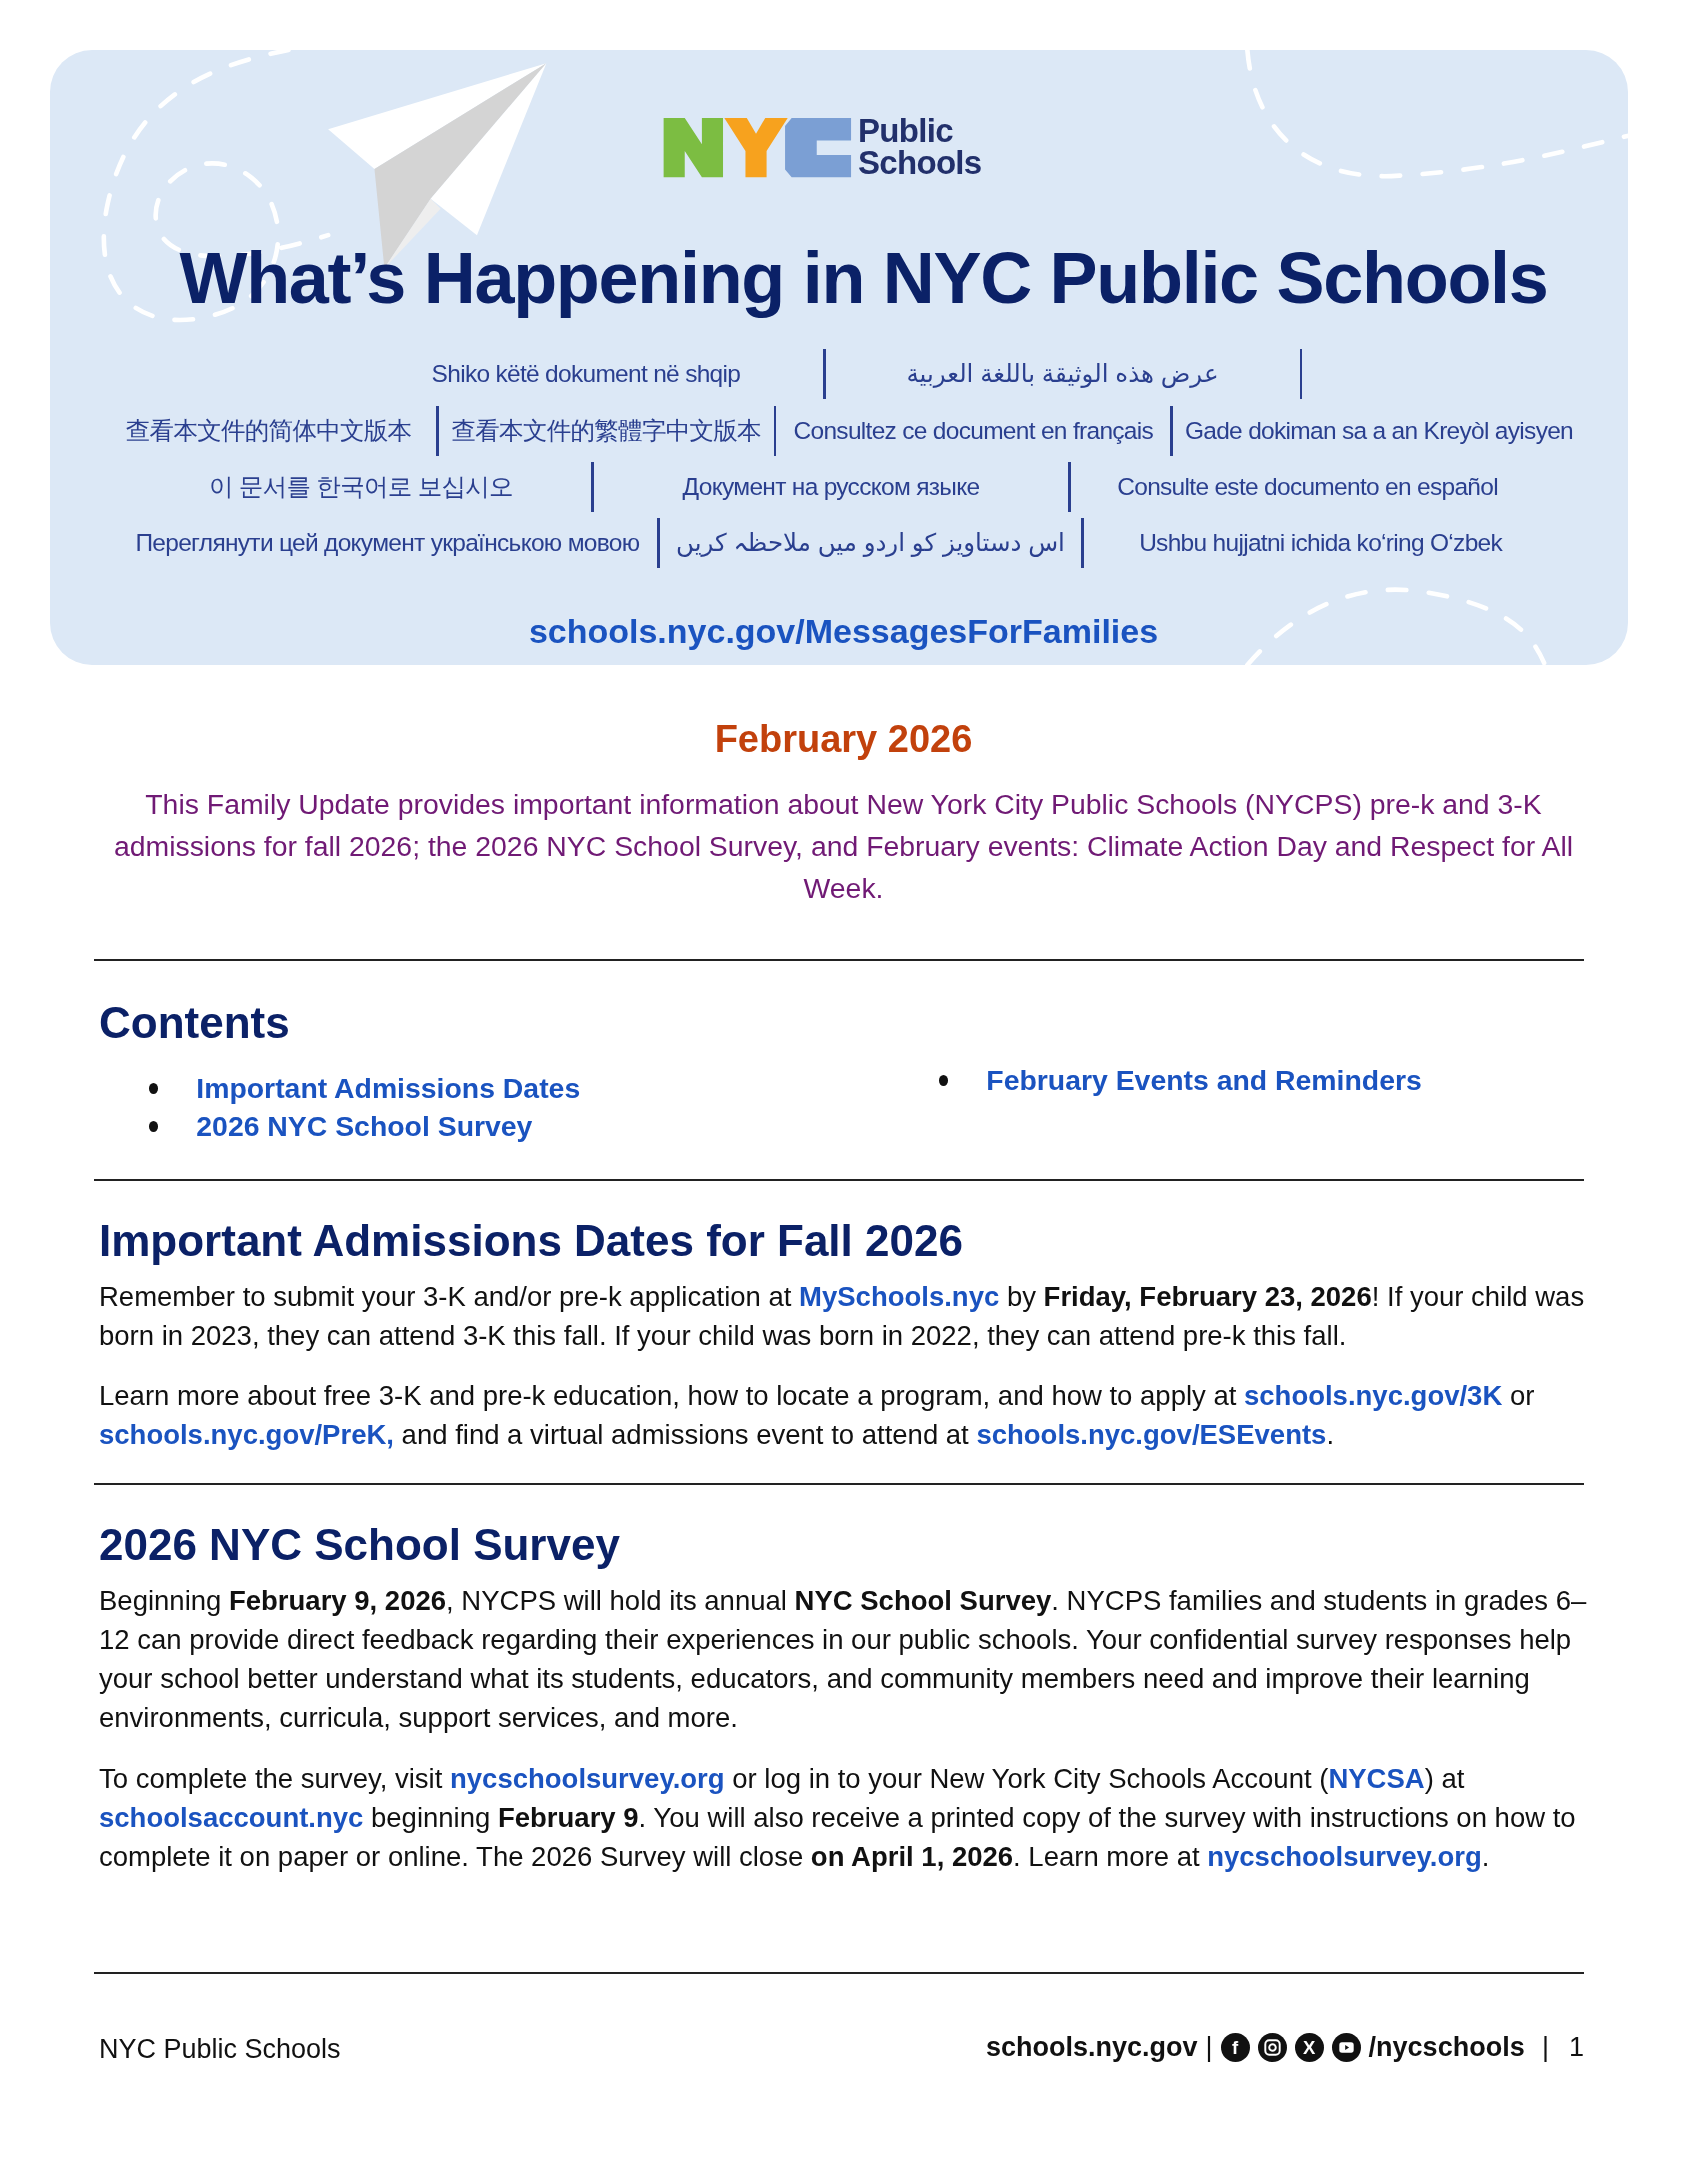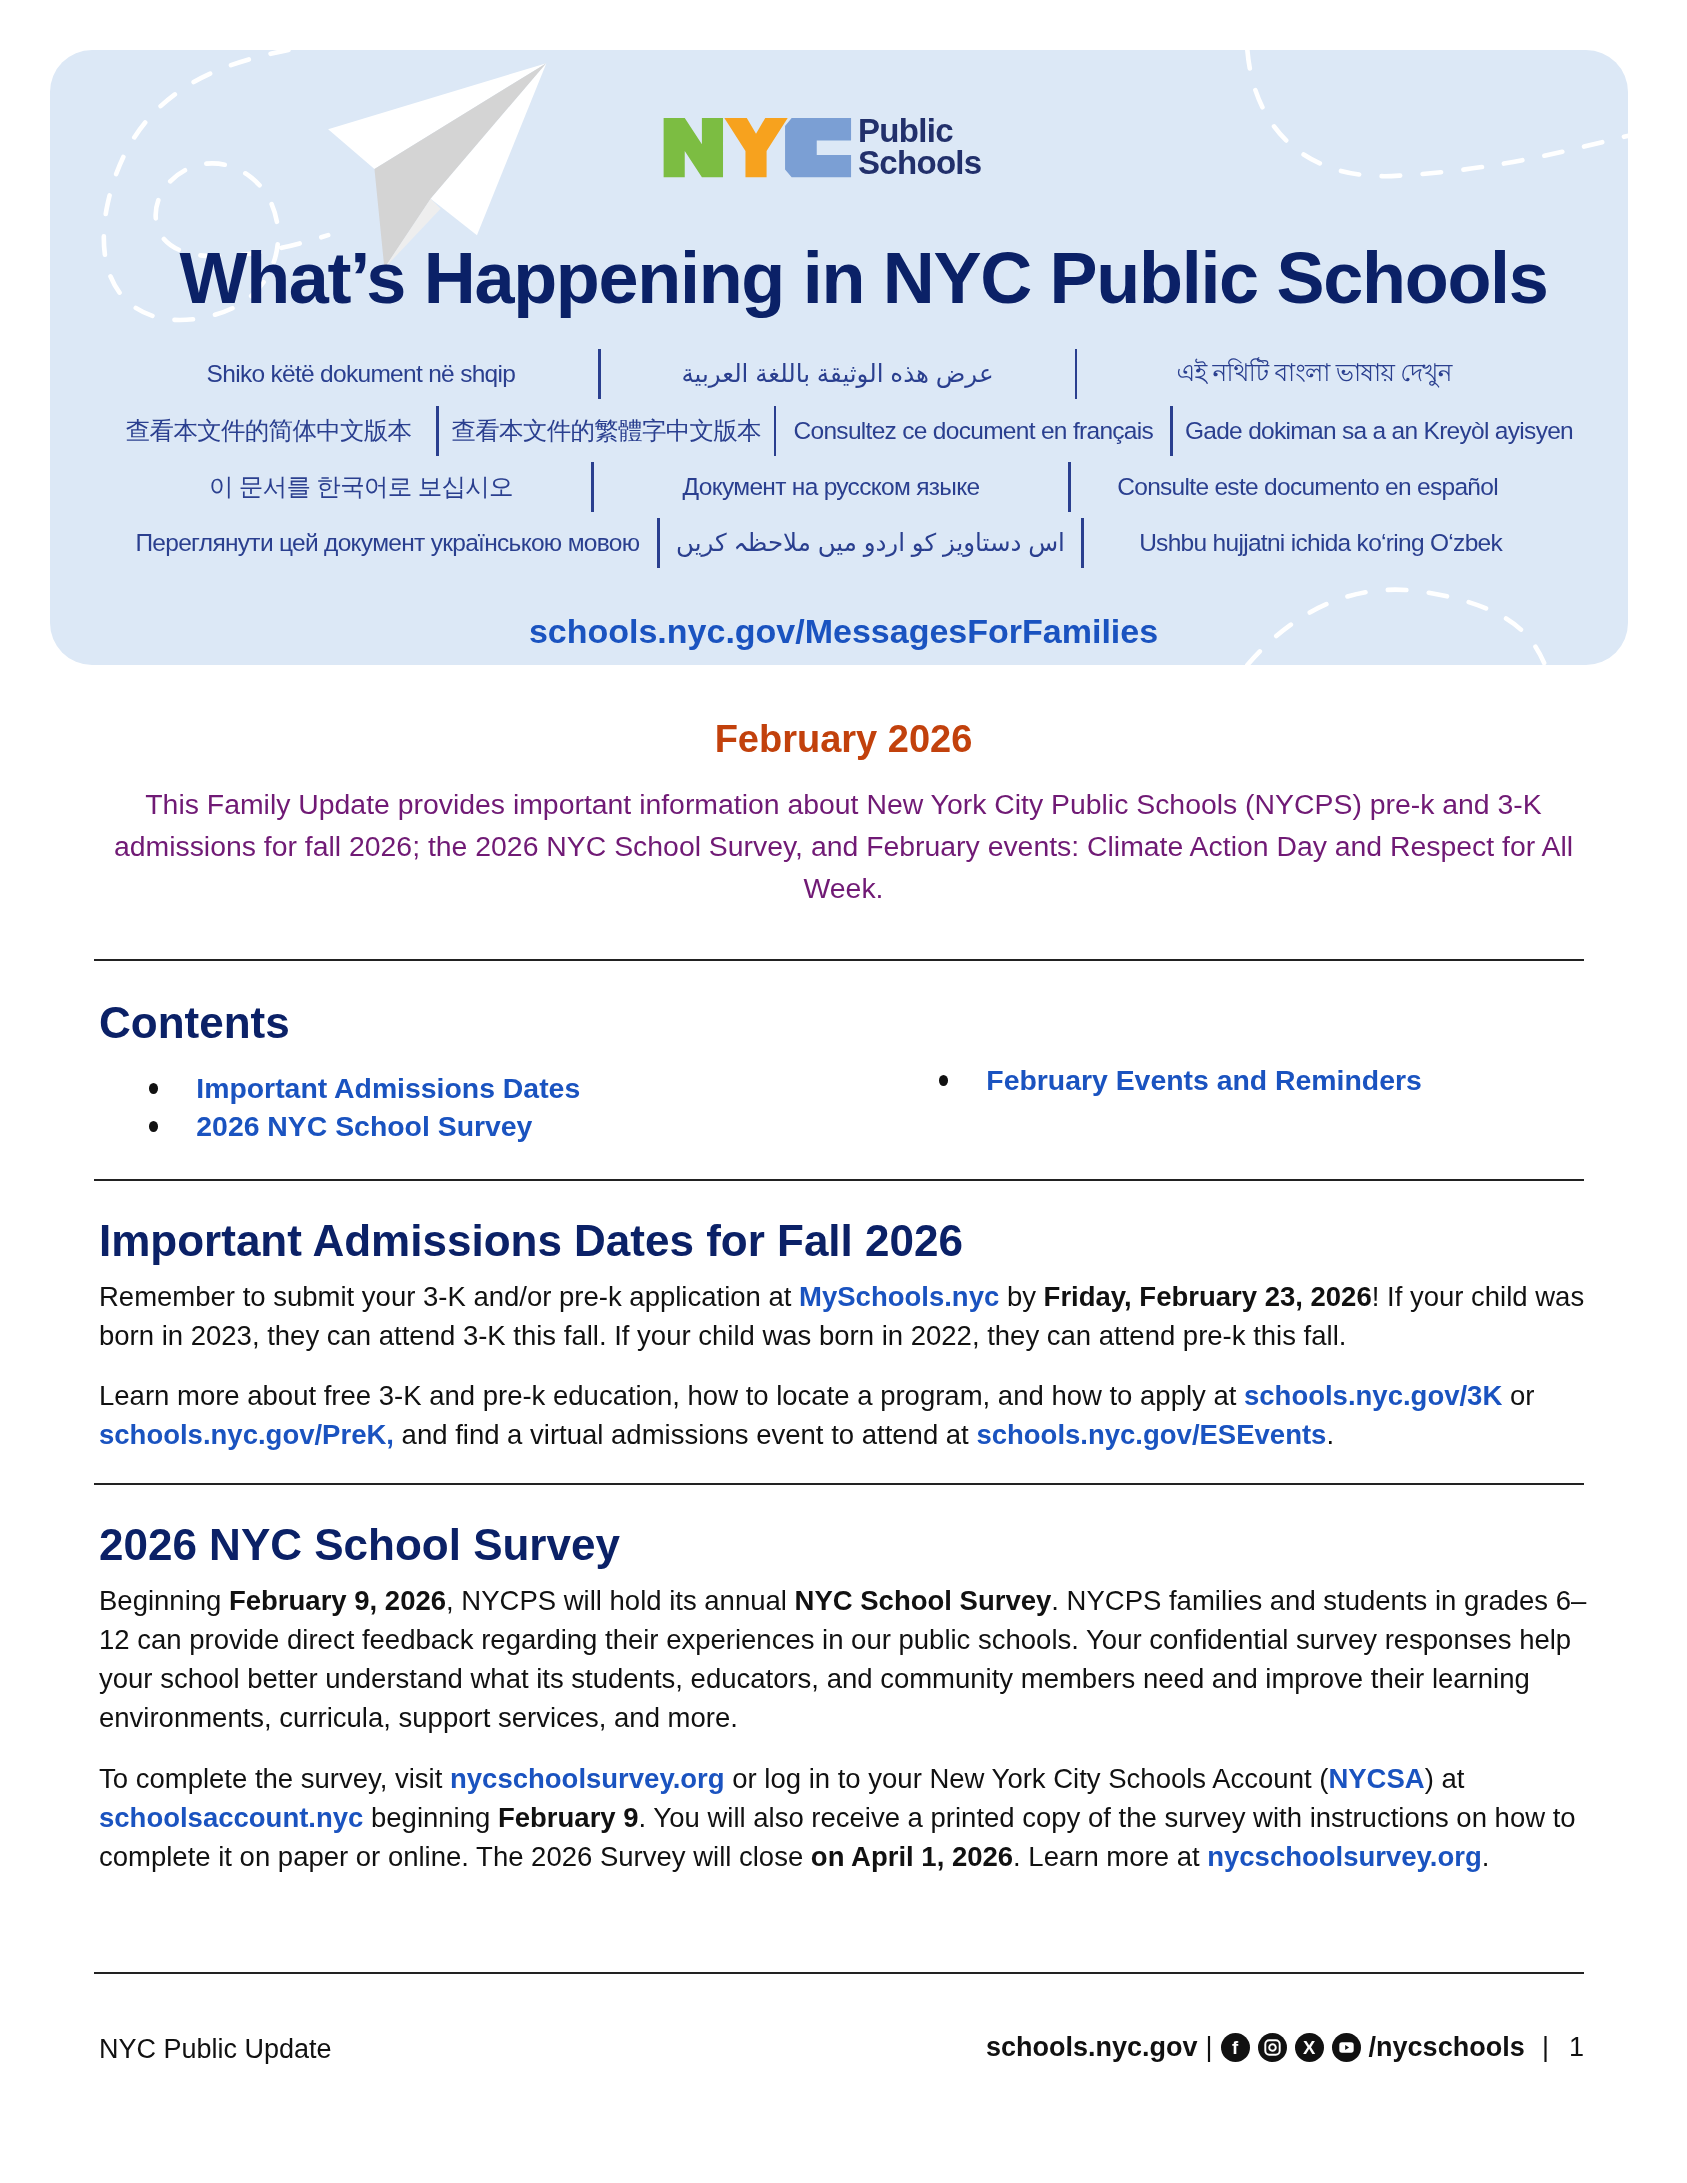--- a/index.html
+++ b/index.html
@@ -64,21 +64,20 @@
   </div>
 </div>
 
 <div class="abs title">What’s Happening in NYC Public Schools</div>
 
 <div class="abs langrow" style="top:347px;">
   <span class="lang" style="width:450px">Shiko këtë dokument në shqip</span>
   <span class="lsep"></span>
   <span class="lang" style="width:450px">عرض هذه الوثيقة باللغة العربية</span>
   <span class="lsep"></span>
-  <span class="lang" style="width:450px">এই নথিটি বাংলা ভাষায় দেখুন</span>
 </div>
 <div class="abs langrow" style="top:404px;">
   <span class="lang" style="width:311px">查看本文件的简体中文版本</span>
   <span class="lsep"></span>
   <span class="lang" style="width:311px">查看本文件的繁體字中文版本</span>
   <span class="lsep"></span>
   <span class="lang" style="width:370px">Consultez ce document en français</span>
   <span class="lsep"></span>
   <span class="lang" style="width:377px">Gade dokiman sa a an Kreyòl ayisyen</span>
 </div>
@@ -133,21 +132,21 @@
 <div class="abs h2" style="top:1520px;">2026 NYC School Survey</div>
 <div class="abs para" style="top:1581px;">
   <span>Beginning </span><b>February 9, 2026</b><span>, NYCPS will hold its annual </span><b>NYC School Survey</b><span>. NYCPS families and students in grades 6–12 can provide direct feedback regarding their experiences in our public schools. Your confidential survey responses help your school better understand what its students, educators, and community members need and improve their learning environments, curricula, support services, and more.</span>
 </div>
 <div class="abs para" style="top:1759px;">
   <span>To complete the survey, visit </span><span class="link">nycschoolsurvey.org</span><span> or log in to your New York City Schools Account (</span><span class="link">NYCSA</span><span>) at </span><span class="link">schoolsaccount.nyc</span><span> beginning </span><b>February 9</b><span>. You will also receive a printed copy of the survey with instructions on how to complete it on paper or online. The 2026 Survey will close </span><b>on April 1, 2026</b><span>. Learn more at </span><span class="link">nycschoolsurvey.org</span><span>.</span>
 </div>
 
 <div class="abs hr" style="top:1972px;"></div>
 
-<div class="abs footer-left">NYC Public Update</div>
+<div class="abs footer-left">NYC Public Schools</div>
 <div class="abs footer-right">
   <span class="b">schools.nyc.gov</span>
   <span>|</span>
   <span class="sicon">f</span>
   <span class="sicon">
     <svg width="17" height="17" viewBox="0 0 26 26">
         <rect x="2" y="2" width="22" height="22" rx="6" fill="none" stroke="#fff" stroke-width="3"></rect>
         <circle cx="13" cy="13" r="5" fill="none" stroke="#fff" stroke-width="3"></circle>
       </svg>
   </span>

